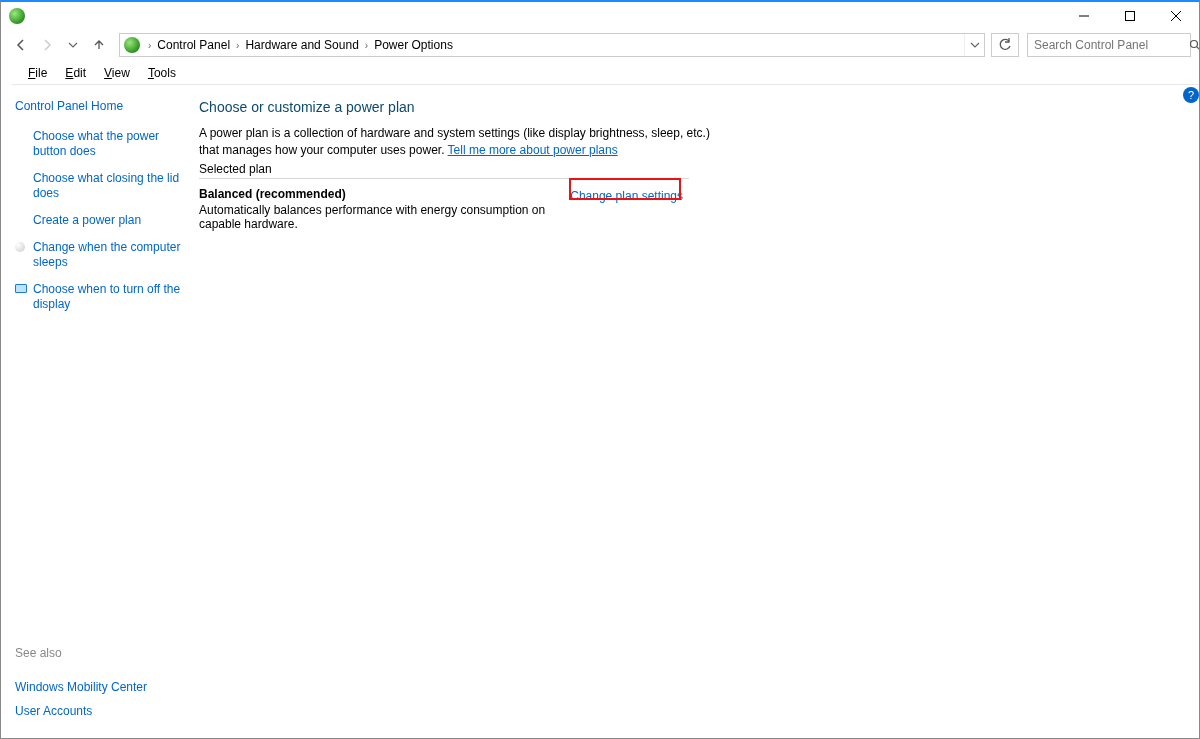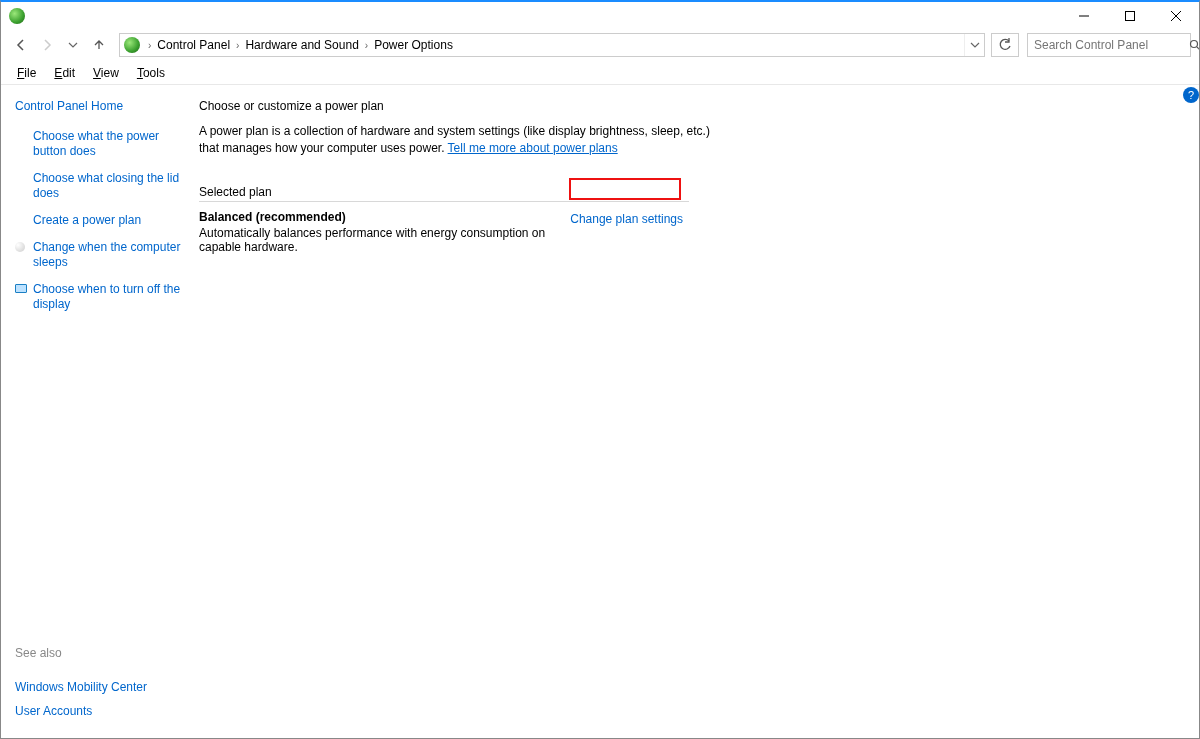--- a/index.html
+++ b/index.html
@@ -96,20 +96,21 @@
   }
   .search-box .search-icon { color: #555; font-size: 12px; }
   
   .menubar {
     height: 24px;
     border-bottom: 1px solid #e8e8e8;
     display: flex;
     align-items: center;
     padding-left: 8px;
     gap: 2px;
+    margin-left: 11px;
   }
   .menu-item { padding: 2px 8px; }
   .menu-item .ul { text-decoration: underline; }
   
   .main {
     display: flex;
     height: calc(100% - 27px - 32px - 24px);
   }
   .sidebar {
     width: 190px;
@@ -141,26 +142,26 @@
   .side-spacer { flex: 1; }
   .see-also { color: #888; margin-bottom: 20px; }
   .related-link { color: #0066cc; margin-bottom: 10px; }
   
   .content {
     flex: 1;
     padding: 14px 18px 10px 8px;
     position: relative;
   }
   .content h1 {
-    color: #000000;
-    font-size: 12px;
+    color: #0c4a6e;
+    font-size: 14px;
     font-weight: normal;
     margin-bottom: 10px;
   }
-  .desc { line-height: 1.4; max-width: 520px; margin-bottom: 28px; }
+  .desc { line-height: 1.4; max-width: 520px; margin-bottom: 3px; }
   .desc a { color: #0066cc; text-decoration: underline; }
   .group-label {
     font-size: 12px;
     margin-bottom: 4px;
     border-bottom: 1px solid #d8d8d8;
     padding-bottom: 2px;
     width: 490px;
   }
   .plan-row {
     display: flex;

